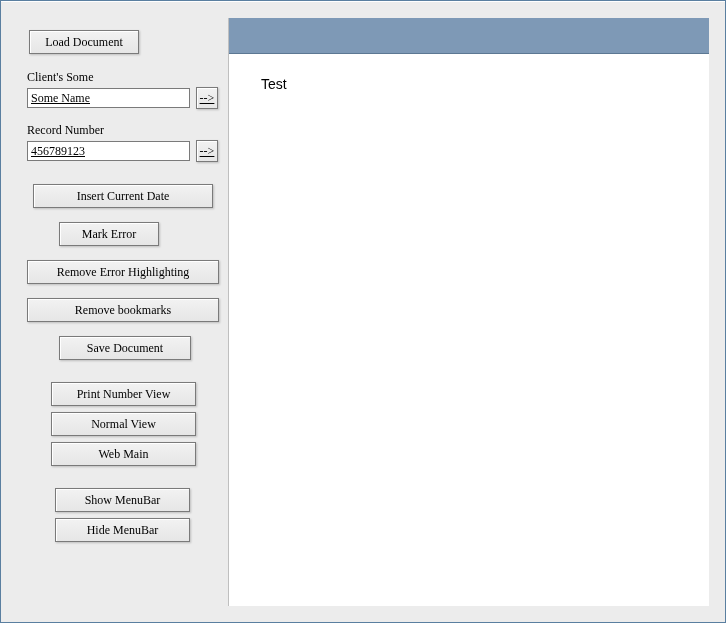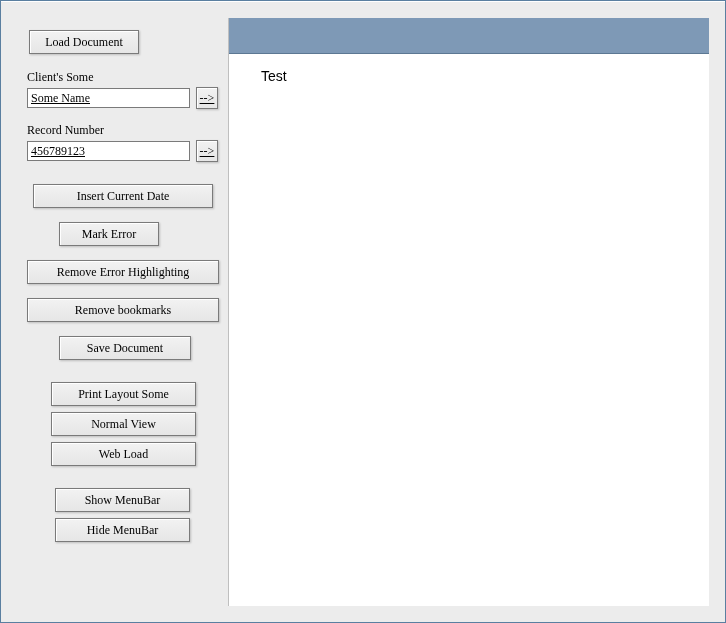--- a/index.html
+++ b/index.html
@@ -127,21 +127,21 @@
     border-bottom: 1px solid #5c7893;
   }
   .docpage {
     flex:1;
     background: #fff;
     margin: 0;
     position: relative;
   }
   .doc-text {
     position: absolute;
-    top: 14px;
+    top: 22px;
     left: 32px;
     font-family: Tahoma, sans-serif;
     font-size: 14px;
     color: #000;
   }
   .loadbtn-wrap {
     margin-top: 2px;
     margin-bottom: 2px;
   }
   .loadbtn {
@@ -201,29 +201,29 @@
           <div class="btn">Remove bookmarks</div>
         </div>
 
       <div class="gap14"></div>
 
       <div class="btn" style="width:132px;margin-left:32px">Save Document</div>
 
       <div class="gap22"></div>
 
       <div class="group-mid">
-          <div class="btn">Print Layout Some</div>
+          <div class="btn">Print Number View</div>
         </div>
       <div class="gap6"></div>
       <div class="group-mid">
           <div class="btn">Normal View</div>
         </div>
       <div class="gap6"></div>
       <div class="group-mid">
-          <div class="btn">Web Load</div>
+          <div class="btn">Web Main</div>
         </div>
 
       <div class="gap22"></div>
 
       <div class="group-mid2">
           <div class="btn">Show MenuBar</div>
         </div>
       <div class="gap6"></div>
       <div class="group-mid2">
           <div class="btn">Hide MenuBar</div>

